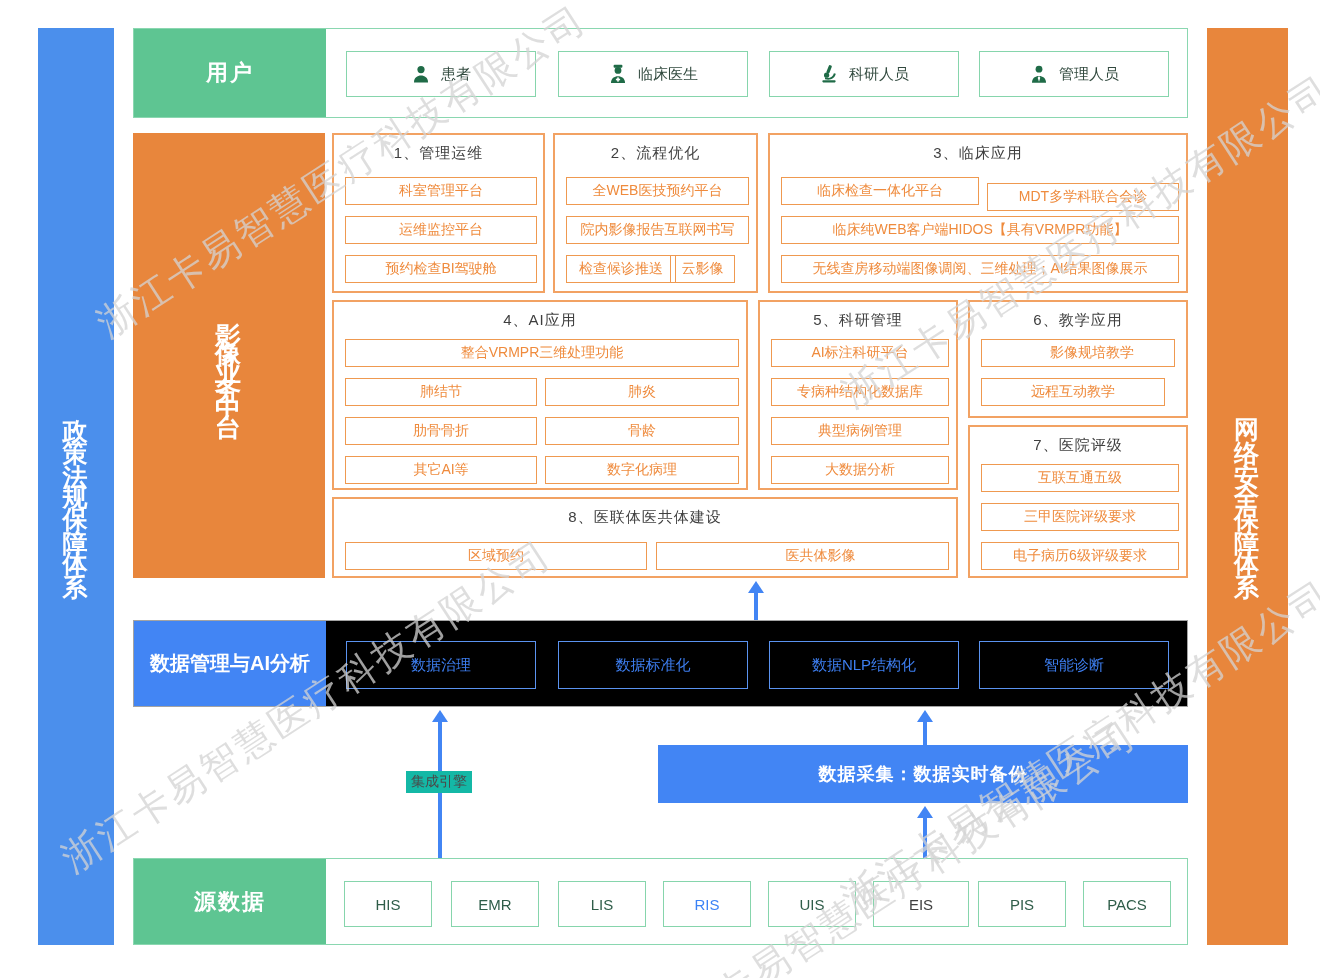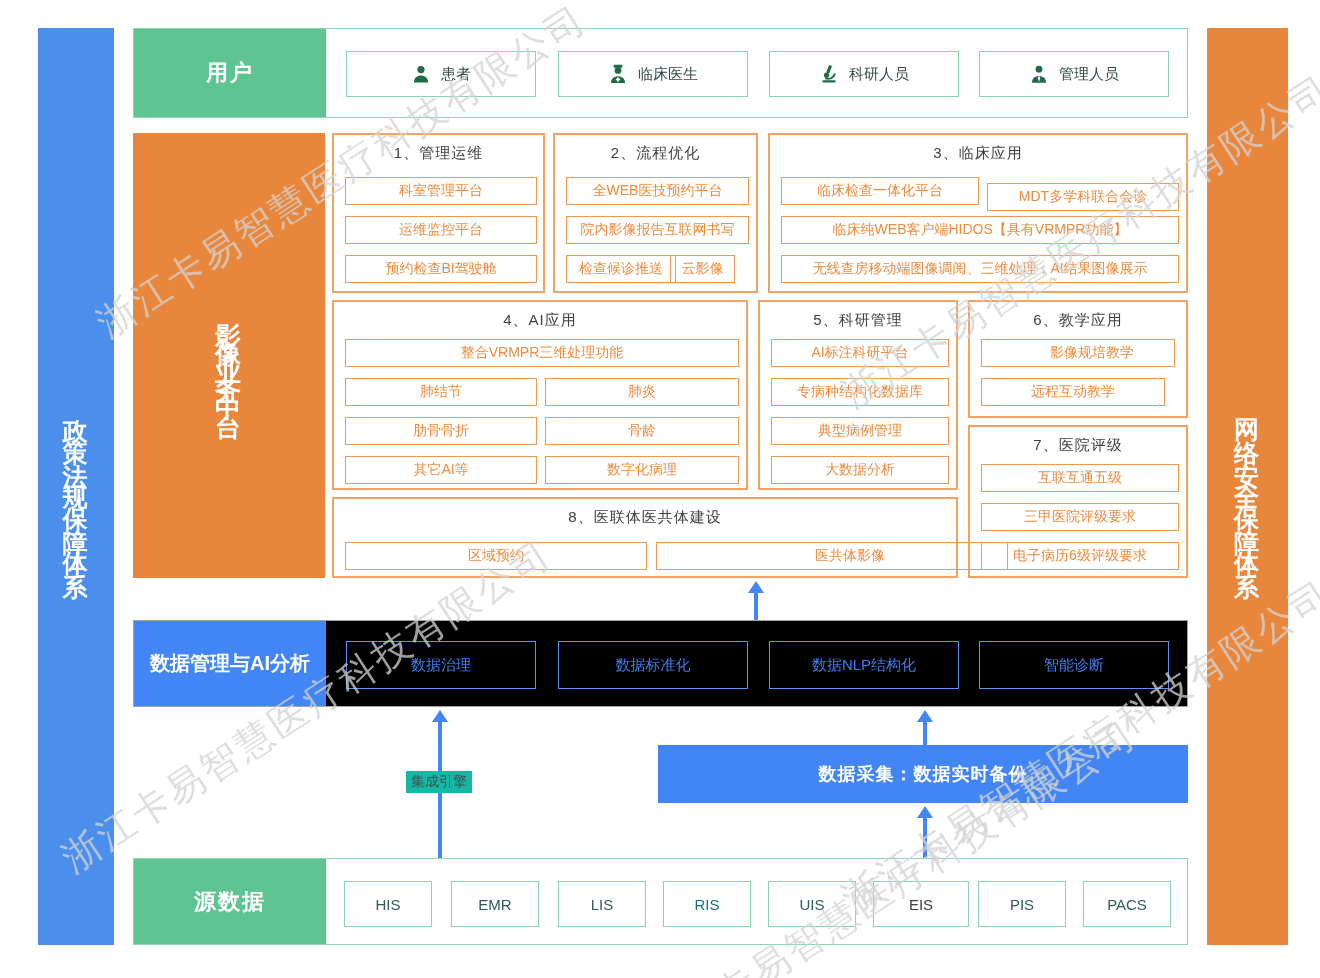--- a/index.html
+++ b/index.html
@@ -177,21 +177,21 @@
   <div class="o-section" style="left:968px;top:425px;width:220px;height:153px;">
     <div class="o-title">7、医院评级</div>
     <div class="o-item" style="left:11px;top:37px;width:198px;">互联互通五级</div>
     <div class="o-item" style="left:11px;top:76px;width:198px;">三甲医院评级要求</div>
     <div class="o-item" style="left:11px;top:115px;width:198px;">电子病历6级评级要求</div>
   </div>
 
   <div class="o-section" style="left:332px;top:497px;width:626px;height:81px;">
     <div class="o-title">8、医联体医共体建设</div>
     <div class="o-item" style="left:11px;top:43px;width:302px;">区域预约</div>
-    <div class="o-item" style="left:322px;top:43px;width:352px;padding-left:36px;">医共体影像</div>
+    <div class="o-item" style="left:322px;top:43px;width:293px;padding-left:36px;">医共体影像</div>
   </div>
 
   <div class="row-outer-blue" style="left:133px;top:620px;width:1055px;height:87px;">
     <div class="row-label-blue">数据管理与AI分析</div>
     <div class="b-item" style="left:212px;top:20px;width:190px;height:48px;text-align:center;">数据治理</div>
     <div class="b-item" style="left:424px;top:20px;width:190px;height:48px;">数据标准化</div>
     <div class="b-item" style="left:635px;top:20px;width:190px;height:48px;">数据NLP结构化</div>
     <div class="b-item" style="left:845px;top:20px;width:190px;height:48px;">智能诊断</div>
   </div>
 
@@ -201,21 +201,21 @@
   <div class="arrow" style="left:923px;top:817px;height:41px;"></div>
   <div class="arrow-label" style="left:406px;top:771px;">集成引擎</div>
 
   <div class="collect-bar">数据采集：数据实时备份</div>
 
   <div class="row-outer" style="left:133px;top:858px;width:1055px;height:87px;">
     <div class="row-label-green">源数据</div>
     <div class="g-item" style="left:210px;top:22px;width:88px;height:46px;color:#2F5D49;">HIS</div>
     <div class="g-item" style="left:317px;top:22px;width:88px;height:46px;color:#2F5D49;">EMR</div>
     <div class="g-item" style="left:424px;top:22px;width:88px;height:46px;color:#2F5D49;">LIS</div>
-    <div class="g-item" style="left:529px;top:22px;width:88px;height:46px;color:#0f766e;">RIS</div>
+    <div class="g-item" style="left:529px;top:22px;width:88px;height:46px;color:#3b82f6;">RIS</div>
     <div class="g-item" style="left:634px;top:22px;width:88px;height:46px;color:#2F5D49;">UIS</div>
     <div class="g-item" style="left:739px;top:22px;width:96px;height:46px;color:#404040;">EIS</div>
     <div class="g-item" style="left:844px;top:22px;width:88px;height:46px;color:#2F5D49;">PIS</div>
     <div class="g-item" style="left:949px;top:22px;width:88px;height:46px;color:#2F5D49;">PACS</div>
   </div>
 
   <div class="wm" style="left:55px;top:146px;">浙江卡易智慧医疗科技有限公司</div>
   <div class="wm" style="left:800px;top:216px;">浙江卡易智慧医疗科技有限公司</div>
   <div class="wm" style="left:20px;top:681px;">浙江卡易智慧医疗科技有限公司</div>
   <div class="wm" style="left:800px;top:721px;">浙江卡易智慧医疗科技有限公司</div>

